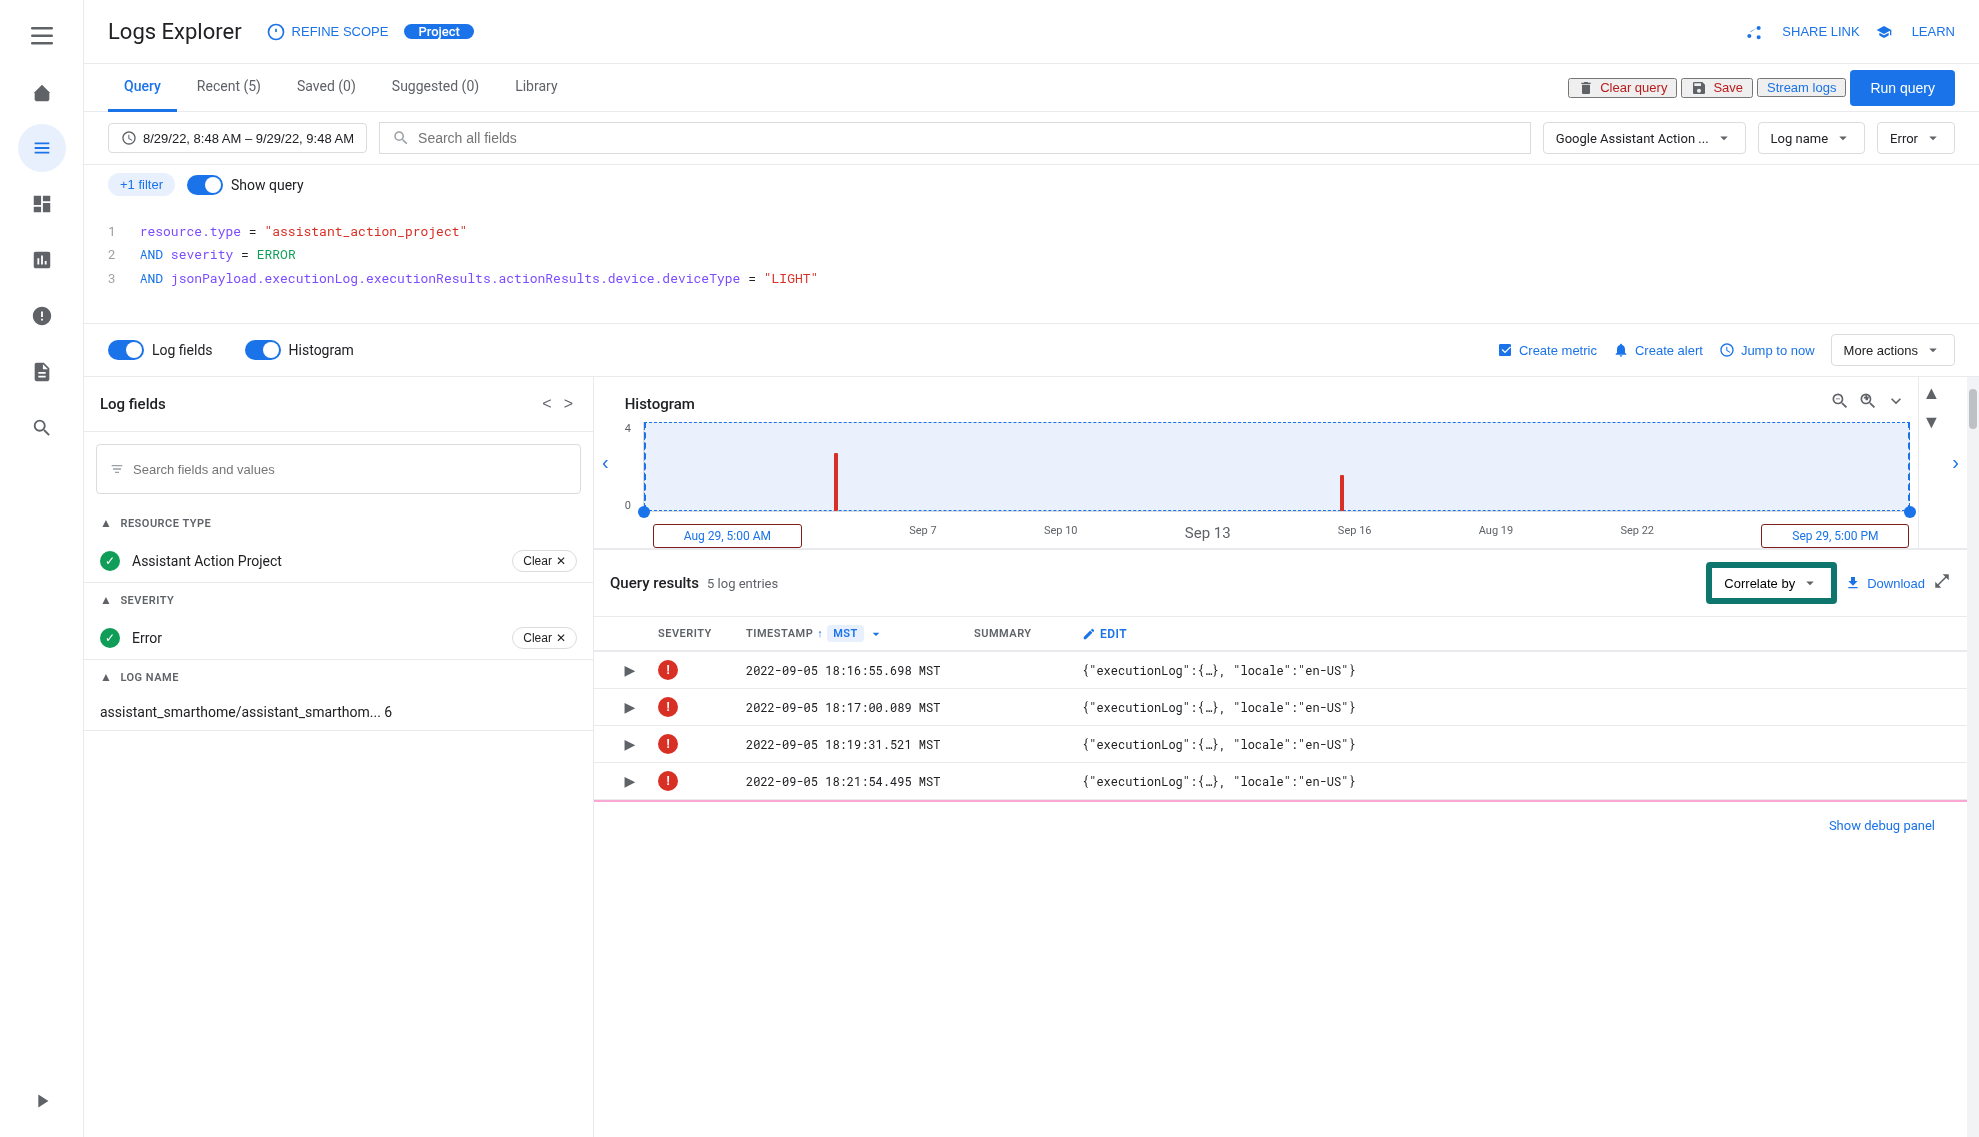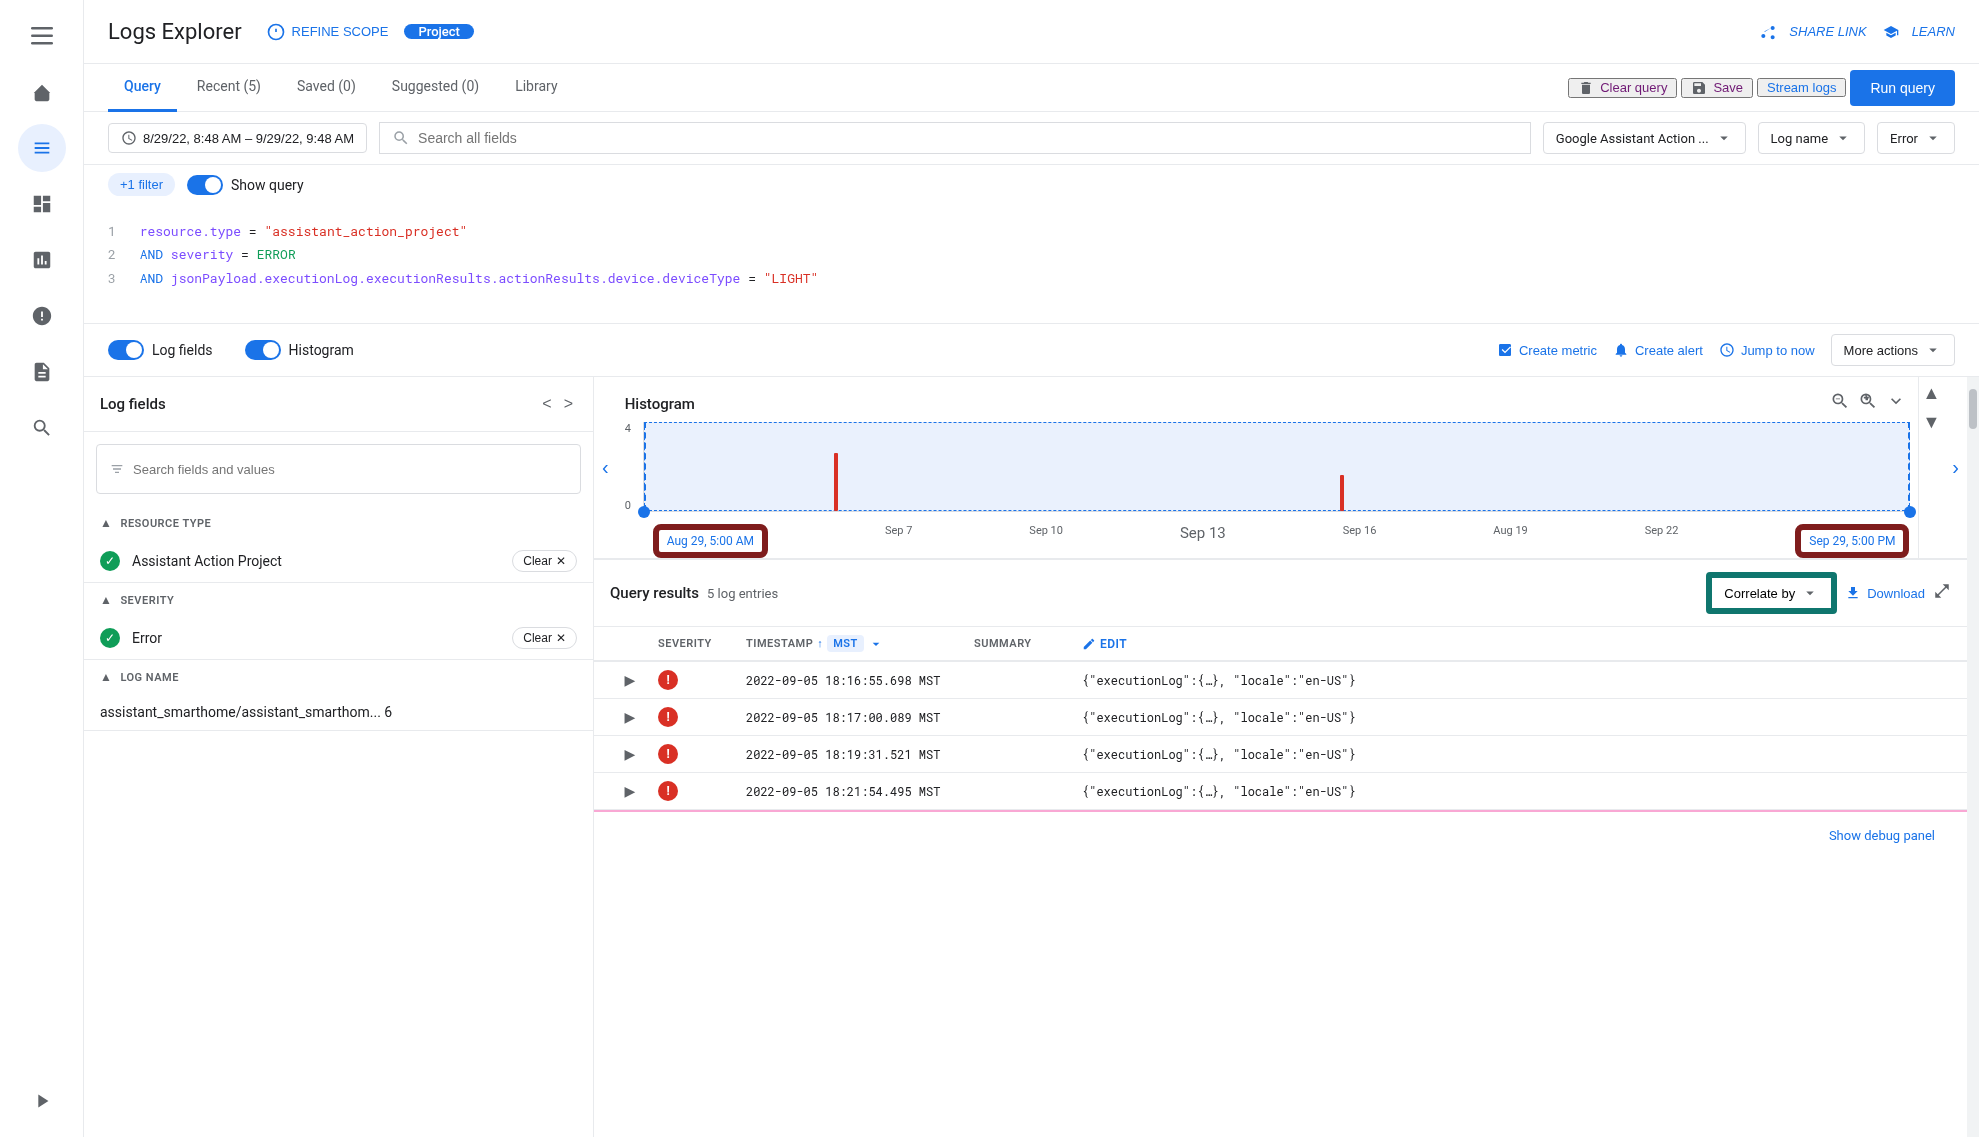--- a/index.html
+++ b/index.html
@@ -12,28 +12,28 @@
     .sidebar-icon.active { background: #e8f0fe; color: #1a73e8; }
     .main-content { flex: 1; display: flex; flex-direction: column; overflow: hidden; }
 
     
     .top-bar { display: flex; align-items: center; padding: 0 24px; height: 64px; border-bottom: 1px solid #e8eaed; gap: 16px; flex-shrink: 0; }
     .app-title { font-size: 22px; font-weight: 400; color: #202124; margin-right: 8px; }
     .refine-scope-btn { display: flex; align-items: center; gap: 6px; color: #1a73e8; font-size: 13px; font-weight: 500; cursor: pointer; border: none; background: none; }
     .refine-scope-btn .icon { width: 20px; height: 20px; }
     .project-badge { background: #1a73e8; color: #fff; border-radius: 16px; padding: 0 14px; font-size: 13px; font-weight: 500; cursor: pointer; }
     .top-bar-spacer { flex: 1; }
-    .top-bar-action { display: flex; gap: 13px; color: #1a73e8; font-size: 13px; font-weight: 500; cursor: pointer; border: none; background: none; font-style: italic; }
+    .top-bar-action { display: flex; gap: 20px; color: #1a73e8; font-size: 13px; font-weight: 500; cursor: pointer; border: none; background: none; }
 
     
     .query-tabs { display: flex; align-items: center; padding: 0 24px; border-bottom: 1px solid #e8eaed; height: 48px; gap: 4px; flex-shrink: 0; }
     .tab { padding: 0 16px; height: 48px; display: flex; align-items: center; font-size: 14px; cursor: pointer; color: #5f6368; border-bottom: 3px solid transparent; white-space: nowrap; }
     .tab.active { color: #1a73e8; border-bottom: 3px solid #1a73e8; font-weight: 500; }
     .tab-spacer { flex: 1; }
-    .tab-action { display: flex; align-items: center; gap: 6px; color: #701a75; font-size: 13px; cursor: pointer; padding: 0 8px; }
+    .tab-action { display: flex; align-items: center; gap: 6px; color: #b91c1c; font-size: 13px; cursor: pointer; padding: 0 8px; }
     .tab-action.blue { color: #1a73e8; }
     .run-query-btn { background: #1a73e8; color: #fff; border: none; border-radius: 4px; padding: 0 20px; height: 36px; font-size: 14px; font-weight: 500; cursor: pointer; }
 
     
     .filter-bar { display: flex; align-items: center; padding: 10px 24px; gap: 12px; flex-shrink: 0; border-bottom: 1px solid #e8eaed; }
     .time-range-btn { display: flex; align-items: center; gap: 6px; border: 1px solid #dadce0; border-radius: 4px; padding: 6px 12px; font-size: 13px; cursor: pointer; background: #fff; color: #202124; white-space: nowrap; }
     .search-box { display: flex; align-items: center; gap: 8px; border: 1px solid #dadce0; border-radius: 0; padding: 6px 12px; flex: 1; background: #fff; }
     .search-box input { border: none; outline: none; font-size: 14px; flex: 1; color: #5f6368; background: transparent; }
     .resource-dropdown { display: flex; align-items: center; gap: 6px; border: 1px solid #dadce0; border-radius: 4px; padding: 6px 12px; font-size: 13px; cursor: pointer; background: #fff; color: #202124; white-space: nowrap; max-width: 220px; }
     .dropdown-btn { display: flex; align-items: center; gap: 6px; border: 1px solid #dadce0; border-radius: 4px; padding: 6px 12px; font-size: 13px; cursor: pointer; background: #fff; color: #202124; }
@@ -76,21 +76,21 @@
     .field-section-header { display: flex; align-items: center; gap: 8px; padding: 10px 16px; font-size: 11px; font-weight: 600; color: #5f6368; cursor: pointer; letter-spacing: 0.5px; }
     .chevron-icon { font-size: 12px; }
     .field-item { display: flex; align-items: center; padding: 10px 16px; gap: 12px; }
     .field-check { width: 20px; height: 20px; border-radius: 50%; background: #0f9d58; display: flex; align-items: center; justify-content: center; color: #fff; font-size: 12px; flex-shrink: 0; }
     .field-name { flex: 1; font-size: 14px; }
     .clear-btn { border: 1px solid #dadce0; border-radius: 16px; padding: 3px 10px; font-size: 12px; cursor: pointer; background: #fff; display: flex; align-items: center; gap: 4px; color: #202124; }
 
     
     .histogram-panel { flex: 1; display: flex; flex-direction: column; overflow: hidden; }
     .hist-ctrl-btn { background: none; border: none; cursor: pointer; color: #5f6368; font-size: 18px; padding: 2px 4px; }
-    .range-pill { background: #fff; border: 6px solid #7f1d1d; border-radius: 8px; padding: 4px 8px; font-size: 12px; color: #1a73e8; white-space: nowrap; }
+    .range-pill { background: #fff; border: 1px solid #7f1d1d; border-radius: 3px; padding: 4px 30px; font-size: 12px; color: #1a73e8; white-space: nowrap; }
     .nav-arrow { background: none; border: none; cursor: pointer; color: #1a73e8; font-size: 20px; padding: 4px; display: flex; align-items: center; }
 
     
     .query-results { flex: 1; display: flex; flex-direction: column; border-top: 1px solid #e8eaed; }
     .results-header { display: flex; align-items: center; padding: 12px 16px; border-bottom: 1px solid #e8eaed; gap: 8px; }
     .results-title { font-size: 15px; font-weight: 500; }
     .results-count { font-size: 13px; color: #5f6368; }
     .results-spacer { flex: 1; }
     .correlate-btn { display: flex; align-items: center; gap: 6px; border: 6px solid #0f766e; border-radius: 4px; padding: 6px 12px; font-size: 13px; cursor: pointer; background: #fff; }
     .download-btn { display: flex; align-items: center; gap: 6px; color: #1a73e8; font-size: 13px; cursor: pointer; background: none; border: none; font-weight: 500; }

